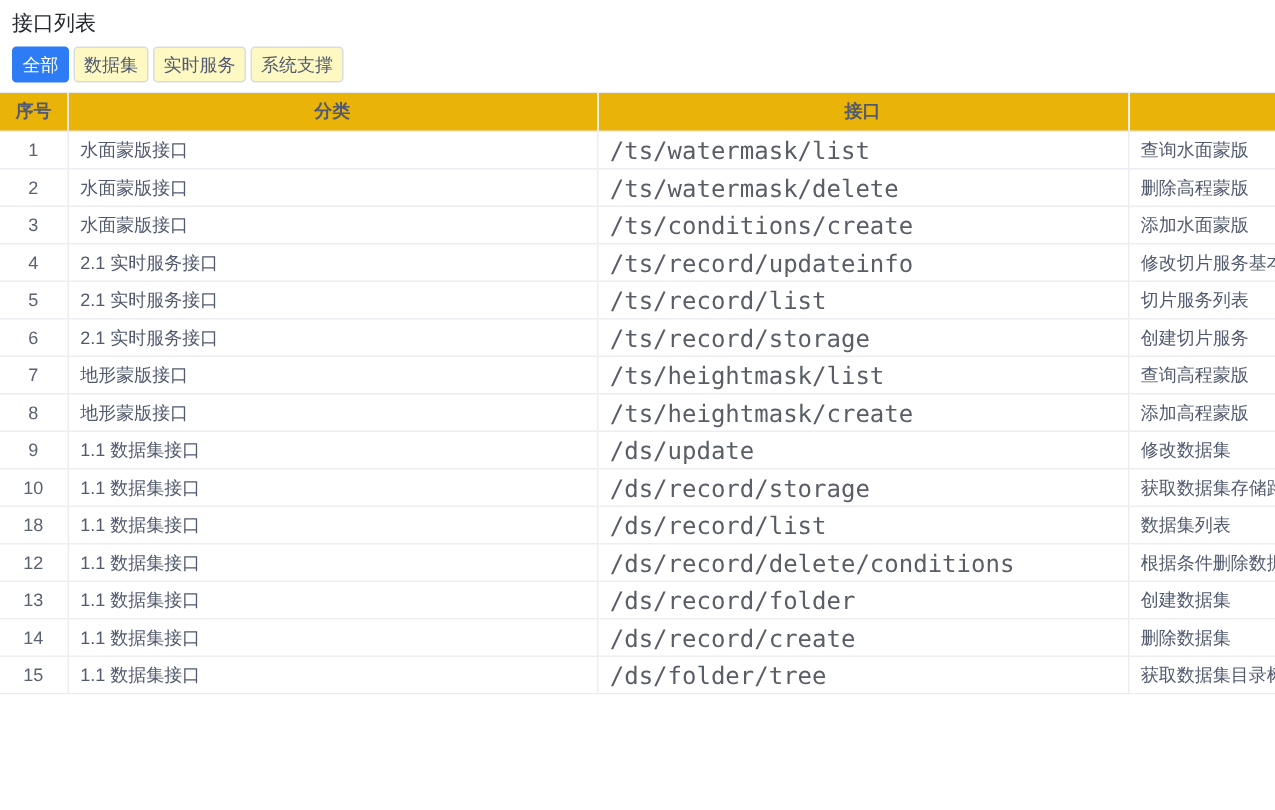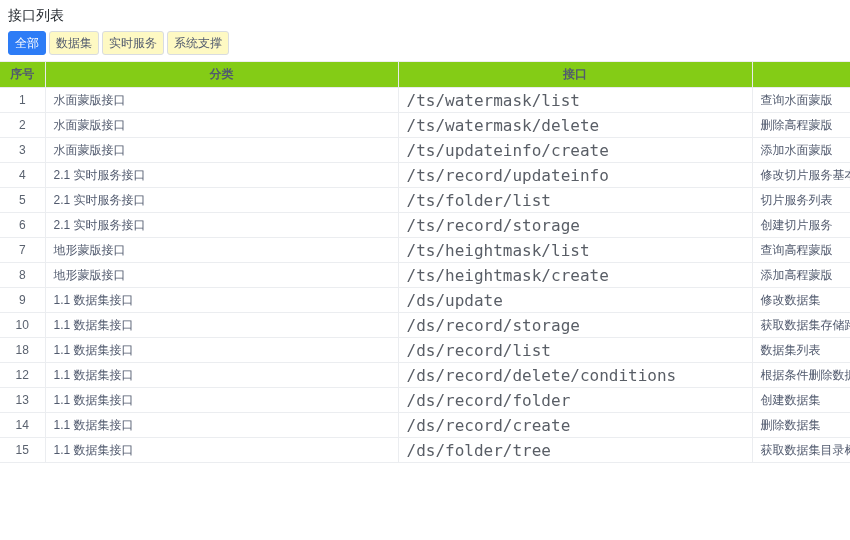--- a/index.html
+++ b/index.html
@@ -26,21 +26,21 @@
     font-family: inherit; cursor: pointer; white-space: nowrap;
   }
   .tab.active { background: #2d7cf6; border-color: #2d7cf6; color: #fff; }
 
   .table-wrap { position: absolute; left: 0; top: 61px; width: 850px; overflow: hidden; }
   table {
     border-collapse: collapse; table-layout: fixed;
     width: 960px; font-size: 12px; color: #515a6e;
   }
   th {
-    background: #84cc16; font-weight: bold; text-align: center;
+    background: #eab308; font-weight: bold; text-align: center;
     height: 26px; padding: 0 8px;
     border-top: 1px solid #ededf0;
     border-bottom: 1px solid #e8eaec;
     border-right: 1px solid #e8eaec;
     white-space: nowrap; overflow: hidden;
   }
   th:last-child { border-right: none; }
   td {
     height: 25px; padding: 0 8px;
     border-bottom: 1px solid #ebedf0;
@@ -94,33 +94,33 @@
           </tr>
           <tr>
             <td class="cell-no">2</td>
             <td class="cell-category">水面蒙版接口</td>
             <td class="cell-path">/ts/watermask/delete</td>
             <td class="cell-desc">删除高程蒙版</td>
           </tr>
           <tr>
             <td class="cell-no">3</td>
             <td class="cell-category">水面蒙版接口</td>
-            <td class="cell-path">/ts/updateinfo/create</td>
+            <td class="cell-path">/ts/conditions/create</td>
             <td class="cell-desc">添加水面蒙版</td>
           </tr>
           <tr>
             <td class="cell-no">4</td>
             <td class="cell-category">2.1 实时服务接口</td>
             <td class="cell-path">/ts/record/updateinfo</td>
             <td class="cell-desc">修改切片服务基本信息</td>
           </tr>
           <tr>
             <td class="cell-no">5</td>
             <td class="cell-category">2.1 实时服务接口</td>
-            <td class="cell-path">/ts/folder/list</td>
+            <td class="cell-path">/ts/record/list</td>
             <td class="cell-desc">切片服务列表</td>
           </tr>
           <tr>
             <td class="cell-no">6</td>
             <td class="cell-category">2.1 实时服务接口</td>
             <td class="cell-path">/ts/record/storage</td>
             <td class="cell-desc">创建切片服务</td>
           </tr>
           <tr>
             <td class="cell-no">7</td>

